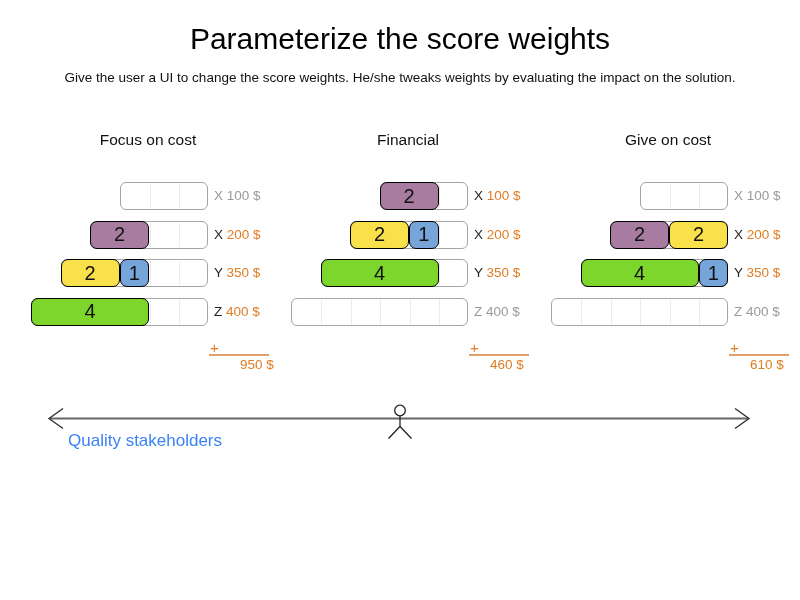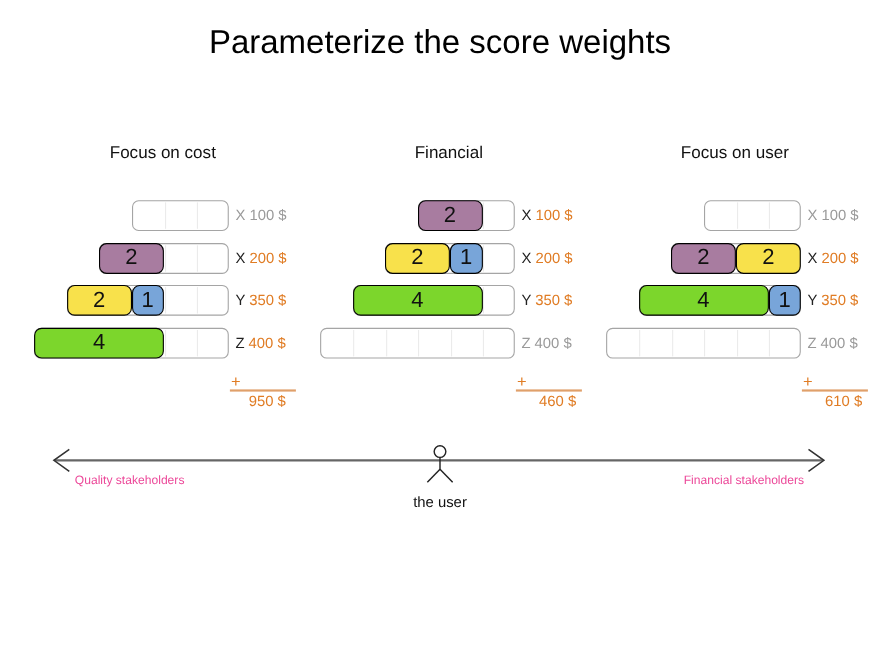--- a/index.html
+++ b/index.html
@@ -18,31 +18,32 @@
   .wblock{position:absolute;height:28px;border:1.5px solid #000;border-radius:7px;
     box-sizing:border-box;display:flex;align-items:center;justify-content:center;
     font-size:20px;color:#111;}
   .row-label{position:absolute;font-size:13.5px;white-space:nowrap;}
   .row-label .res{color:#222;}
   .row-label .cost{color:#e07c24;}
   .row-label.unused .res,.row-label.unused .cost{color:#9a9a9a;}
   .sum-plus{position:absolute;font-size:15px;color:#e07c24;}
   .sum-line{position:absolute;height:2px;background:#e0a06a;}
   .sum-total{position:absolute;font-size:13.5px;color:#e07c24;text-align:center;}
-  .axis-label{position:absolute;font-size:11px;color:#ec4899;white-space:nowrap;}
+  .axis-label{position:absolute;font-size:17px;color:#3b82f6;white-space:nowrap;}
   .user-label,.user-sublabel{position:absolute;left:300px;width:200px;text-align:center;
     font-size:13.5px;color:#111;}
   svg{position:absolute;}
 </style>
 </head>
 <body>
 
 <div class="slide">
 
   <div class="title">Parameterize the score weights</div>
+  <div class="subtitle">Give the user a UI to change the score weights. He/she tweaks weights by evaluating the impact on the solution.</div>
 
   <div id="panels">
       <div class="panel-title" style="left: 48px; top: 131px;">Focus on cost</div>
       <div class="wbox" style="left: 119.5px; top: 182px; width: 88.5px;">
         <div class="seg-divider" style="left: 29px;"></div>
         <div class="seg-divider" style="left: 58.5px;"></div>
       </div>
       <div class="row-label unused" style="left: 214px; top: 188px;"><span class="res">X </span><span class="cost">100 $</span></div>
       <div class="wbox" style="left: 90px; top: 220.5px; width: 118px;">
         <div class="seg-divider" style="left: 29px;"></div>
@@ -64,21 +65,21 @@
         <div class="seg-divider" style="left: 29px;"></div>
         <div class="seg-divider" style="left: 58.5px;"></div>
         <div class="seg-divider" style="left: 88px;"></div>
         <div class="seg-divider" style="left: 117.5px;"></div>
         <div class="seg-divider" style="left: 147px;"></div>
       </div>
       <div class="wblock" style="left: 31px; top: 297.5px; width: 118px; background: rgb(124, 214, 44);">4</div>
       <div class="row-label" style="left: 214px; top: 303.5px;"><span class="res">Z </span><span class="cost">400 $</span></div>
       <div class="sum-plus" style="left: 210px; top: 339px;">+</div>
       <div class="sum-line" style="left: 209px; top: 353.5px; width: 60px;"></div>
-      <div class="sum-total" style="left: 213px; top: 357px; width: 60px;">950 $</div>
+      <div class="sum-total" style="left: 227px; top: 357px; width: 60px;">950 $</div>
       <div class="panel-title" style="left: 308px; top: 131px;">Financial</div>
       <div class="wbox" style="left: 379.5px; top: 182px; width: 88.5px;">
         <div class="seg-divider" style="left: 29px;"></div>
         <div class="seg-divider" style="left: 58.5px;"></div>
       </div>
       <div class="wblock" style="left: 379.5px; top: 182px; width: 59px; background: rgb(168, 124, 160);">2</div>
       <div class="row-label" style="left: 474px; top: 188px;"><span class="res">X </span><span class="cost">100 $</span></div>
       <div class="wbox" style="left: 350px; top: 220.5px; width: 118px;">
         <div class="seg-divider" style="left: 29px;"></div>
         <div class="seg-divider" style="left: 58.5px;"></div>
@@ -99,21 +100,21 @@
         <div class="seg-divider" style="left: 29px;"></div>
         <div class="seg-divider" style="left: 58.5px;"></div>
         <div class="seg-divider" style="left: 88px;"></div>
         <div class="seg-divider" style="left: 117.5px;"></div>
         <div class="seg-divider" style="left: 147px;"></div>
       </div>
       <div class="row-label unused" style="left: 474px; top: 303.5px;"><span class="res">Z </span><span class="cost">400 $</span></div>
       <div class="sum-plus" style="left: 470px; top: 339px;">+</div>
       <div class="sum-line" style="left: 469px; top: 353.5px; width: 60px;"></div>
       <div class="sum-total" style="left: 477px; top: 357px; width: 60px;">460 $</div>
-      <div class="panel-title" style="left: 568px; top: 131px;">Focus on user</div>
+      <div class="panel-title" style="left: 568px; top: 131px;">Give on cost</div>
       <div class="wbox" style="left: 639.5px; top: 182px; width: 88.5px;">
         <div class="seg-divider" style="left: 29px;"></div>
         <div class="seg-divider" style="left: 58.5px;"></div>
       </div>
       <div class="row-label unused" style="left: 734px; top: 188px;"><span class="res">X </span><span class="cost">100 $</span></div>
       <div class="wbox" style="left: 610px; top: 220.5px; width: 118px;">
         <div class="seg-divider" style="left: 29px;"></div>
         <div class="seg-divider" style="left: 58.5px;"></div>
         <div class="seg-divider" style="left: 88px;"></div>
       </div>
@@ -148,16 +149,14 @@
     <path d="M735,8.5 L749,18.5 L735,28.5" fill="none" stroke="#333" stroke-width="1.4"></path>
     <g stroke="#222" stroke-width="1.3" fill="none">
       <circle cx="400" cy="10.5" r="5.3" fill="#ffffff"></circle>
       <line x1="400" y1="15.8" x2="400" y2="27"></line>
       <line x1="400" y1="26.5" x2="388.5" y2="38.5"></line>
       <line x1="400" y1="26.5" x2="411.5" y2="38.5"></line>
     </g>
   </svg>
 
   <div class="axis-label" style="left:68px;top:431px;">Quality stakeholders</div>
-  <div class="axis-label" style="left:560px;top:431px;width:171px;text-align:right;">Financial stakeholders</div>
-  <div class="user-label" style="top:449px;">the user</div>
 
 </div>
 
 </body></html>

